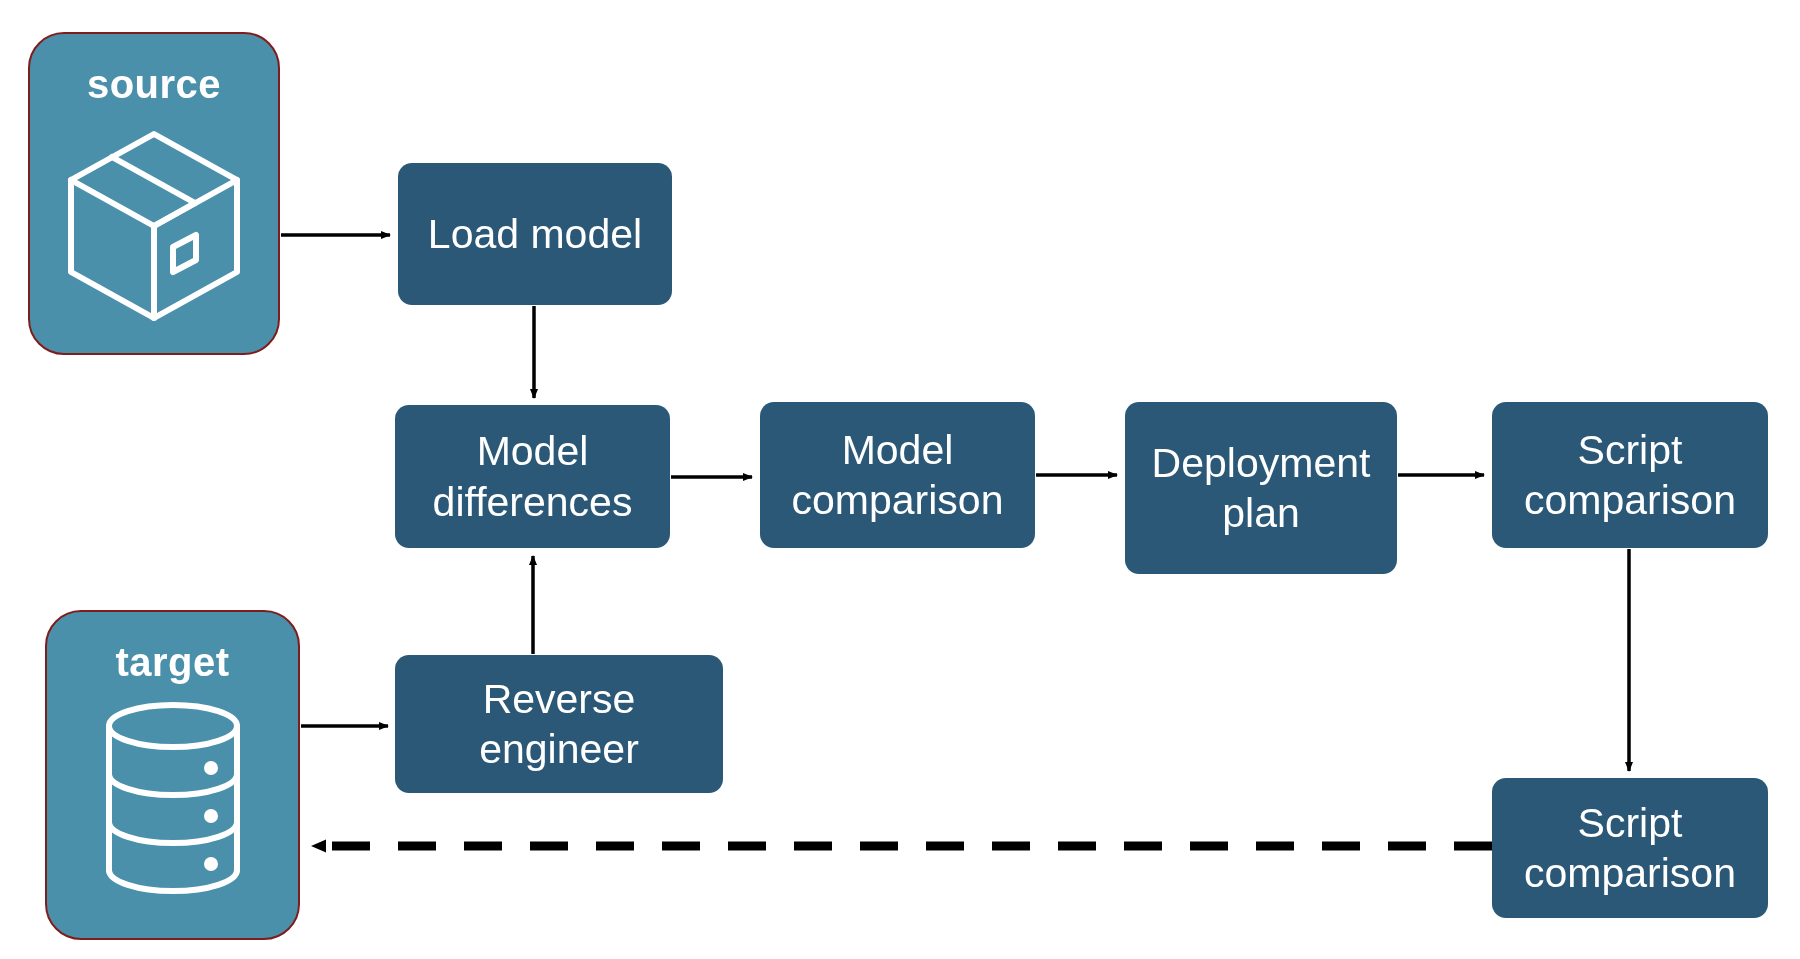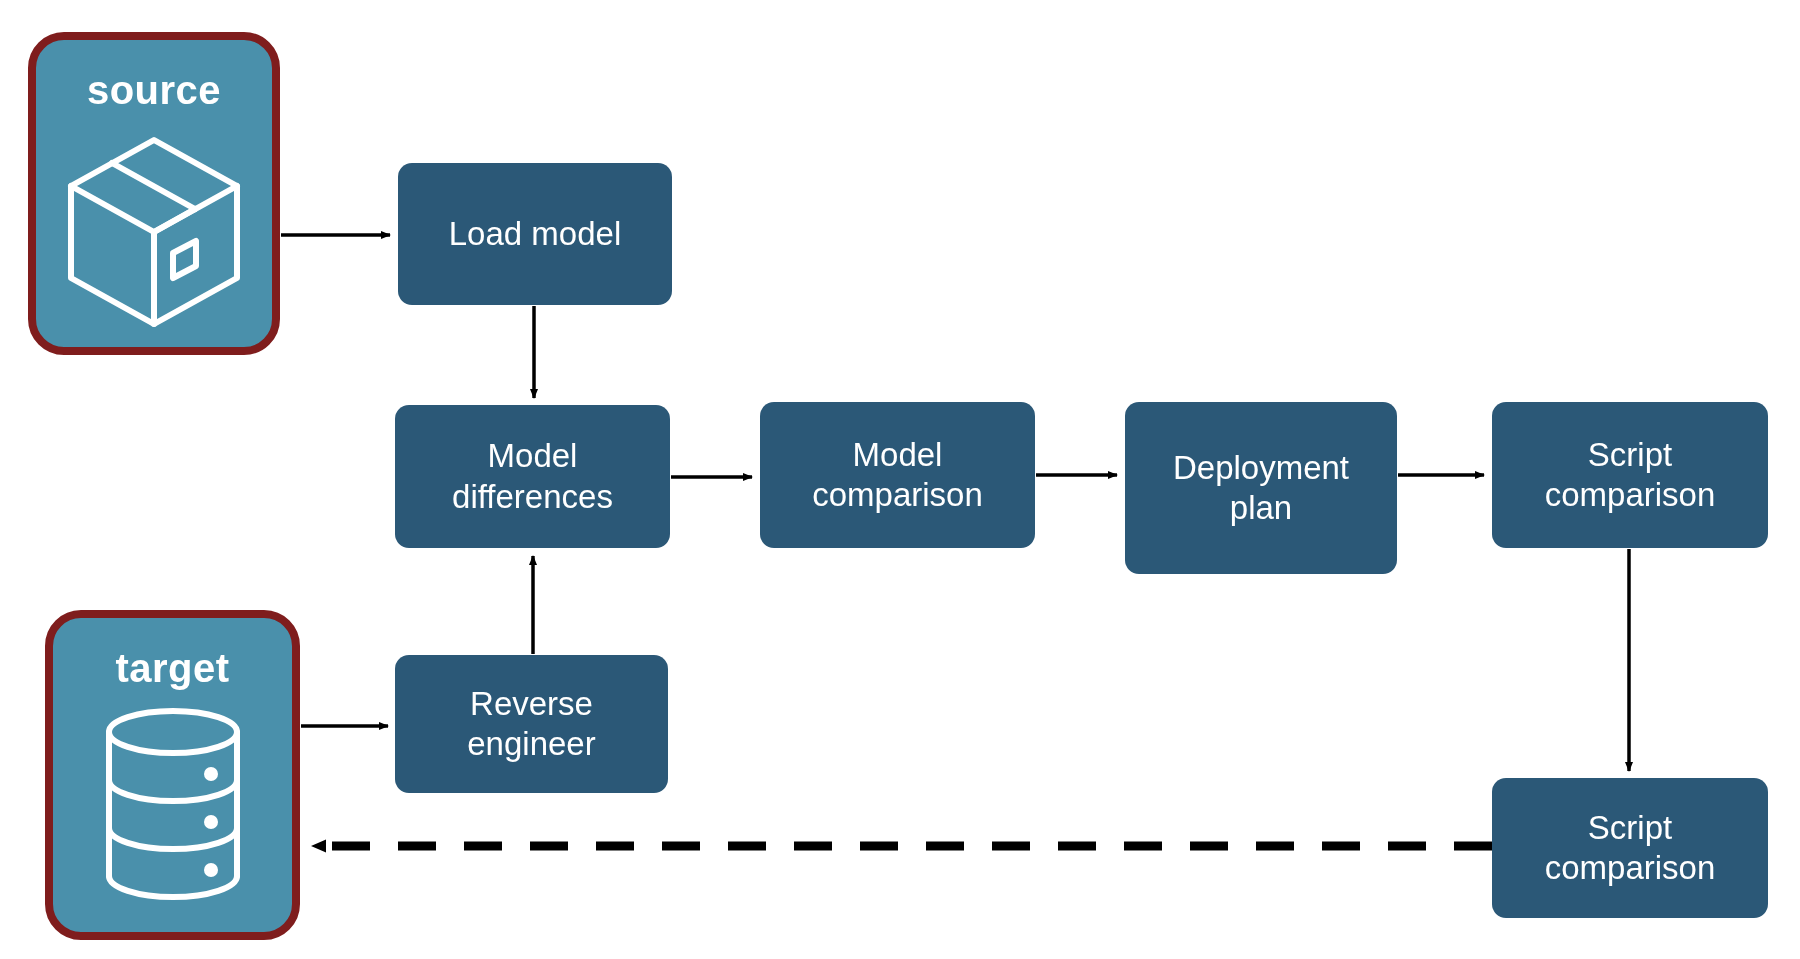--- a/index.html
+++ b/index.html
@@ -20,21 +20,21 @@
     left: 0;
     top: 0;
     width: 1800px;
     height: 959px;
     pointer-events: none;
   }
   .endpoint {
     position: absolute;
     border-radius: 36px;
     background: #4a90ab;
-    border: 8px solid #7f1d1d;
+    border: 2px solid #7f1d1d;
     box-sizing: border-box;
     display: flex;
     flex-direction: column;
     align-items: center;
   }
   .endpoint-label {
     color: #ffffff;
     font-weight: bold;
     font-size: 40px;
     letter-spacing: 0.5px;
@@ -47,21 +47,21 @@
   .process {
     position: absolute;
     border-radius: 14px;
     background: #2b5877;
     box-sizing: border-box;
     display: flex;
     align-items: center;
     justify-content: center;
     text-align: center;
     color: #ffffff;
-    font-size: 33px;
+    font-size: 41px;
     line-height: 1.22;
     padding: 4px 10px;
   }
   .process span { display: block; }
 </style>
 </head>
 <body>
 
 <div id="canvas">
 
@@ -167,21 +167,21 @@
     </div>
   </div>
 
   <div class="process" style="left:1492px; top:402px; width:276px; height:146px;">
     <div>
       <span>Script</span>
       <span>comparison</span>
     </div>
   </div>
 
-  <div class="process" style="left:395px; top:655px; width:273px; height:138px;">
+  <div class="process" style="left:395px; top:655px; width:328px; height:138px;">
     <div>
       <span>Reverse</span>
       <span>engineer</span>
     </div>
   </div>
 
   <div class="process" style="left:1492px; top:778px; width:276px; height:140px;">
     <div>
       <span>Script</span>
       <span>comparison</span>

